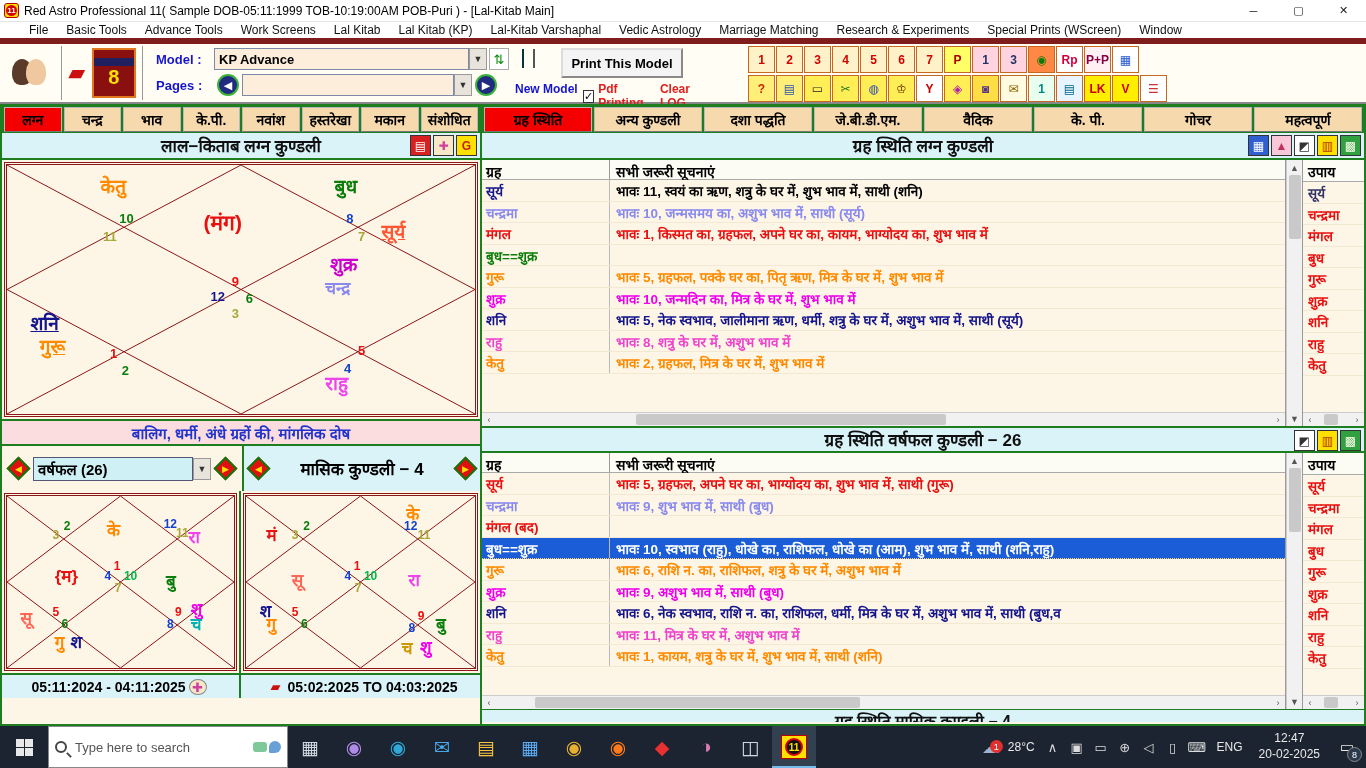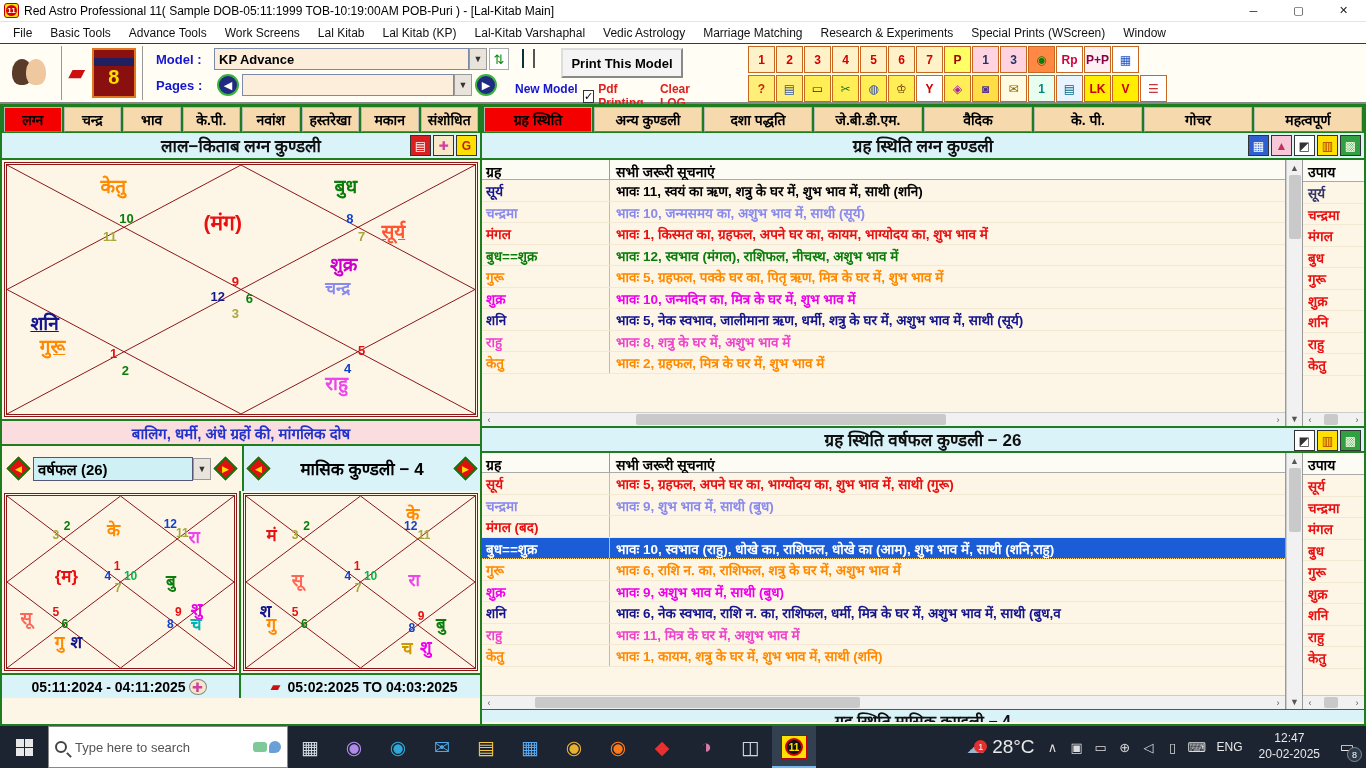--- a/index.html
+++ b/index.html
@@ -10,21 +10,21 @@
   
   #titlebar { height:22px; background:#ffffff; display:flex; align-items:center; padding-left:4px; border-bottom:1px solid #e4e4e4; }
   #title-icon { width:15px; height:15px; background:#ffe000; border:1px solid #b00; border-radius:3px; margin-right:5px;
     display:flex; align-items:center; justify-content:center; font-size:8px; font-weight:bold; color:#fff; }
   #title-icon i { font-style:normal; background:#d40000; border-radius:50%; width:11px; height:11px; display:flex; align-items:center; justify-content:center; }
   #title-text { font-size:12px; color:#000; }
   #win-controls { margin-left:auto; display:flex; }
   .win-btn { width:45px; height:21px; display:flex; align-items:center; justify-content:center; font-size:11px; color:#222; }
 
   
-  #menubar { height:22px; background:#fff; display:flex; align-items:center; padding-left:4px; border-bottom:1px solid #7f1d1d; }
+  #menubar { height:22px; background:#fff; display:flex; align-items:center; padding-left:20px; border-bottom:6px solid #7f1d1d; }
   .menu-item { font-size:12px; color:#111; padding:2px 9px; cursor:default; }
 
   
   #toolbar { height:60px; background:#fffdf4; border-bottom:2px solid #888; position:relative; display:flex; }
   .tb-sep { width:1px; background:#999; margin:2px 3px; }
   #faces-box { width:58px; height:56px; display:flex; align-items:center; justify-content:center; }
   .face { width:20px; height:26px; border-radius:50% 50% 40% 40%; }
   #book-box { width:74px; display:flex; align-items:center; justify-content:space-around; }
   .mini-art { font-size:22px; line-height:1; }
   #cal8 { width:44px; height:50px; border:2px solid #e07820; background:#8a1010; color:#ffe000; display:flex; flex-direction:column; align-items:center; justify-content:center; font-weight:bold; }
@@ -133,21 +133,21 @@
   #search-art .bird { width:12px; height:12px; background:#6aa0d8; border-radius:50% 50% 50% 10%; }
   #task-apps { display:flex; height:42px; }
   .tb-app { width:44px; height:42px; display:flex; align-items:center; justify-content:center; font-size:19px; position:relative; }
   .tb-app.active { background:#33404f; box-shadow:inset 0 -2px 0 #76b9ed; }
   .tb-app .app11 { width:26px; height:24px; background:#ffe000; border:1px solid #b00; display:flex; align-items:center; justify-content:center; }
   .tb-app .app11 i { font-style:normal; background:#111; color:#ffe000; border:2px solid #d40000; border-radius:50%; width:18px; height:18px; font-size:10px; font-weight:bold; display:flex; align-items:center; justify-content:center; }
   #tray { margin-left:auto; display:flex; align-items:center; height:42px; }
   #weather { display:flex; align-items:center; position:relative; padding:0 8px; }
   #weather .cloud { font-size:18px; color:#9fb4cc; }
   #weather .wbadge { position:absolute; left:16px; top:4px; background:#e03030; color:#fff; border-radius:50%; width:13px; height:13px; font-size:9px; display:flex; align-items:center; justify-content:center; }
-  #temp { font-size:19px; margin-right:6px; }
+  #temp { font-size:12px; margin-right:6px; }
   .tray-ic { width:24px; height:42px; display:flex; align-items:center; justify-content:center; font-size:13px; color:#dcdcdc; }
   #lang { font-size:12px; padding:0 8px; }
   #clock { text-align:center; font-size:12px; line-height:1.3; padding:0 8px; }
   #notif { width:38px; height:42px; display:flex; align-items:center; justify-content:center; position:relative; font-size:15px; }
   #notif .nbadge { position:absolute; right:4px; bottom:6px; background:#2b3a4a; border:1px solid #888; color:#fff; border-radius:50%; width:15px; height:15px; font-size:9px; display:flex; align-items:center; justify-content:center; }
 </style>
 </head>
 <body>
 
 <div id="app">
@@ -436,21 +436,20 @@
               <div class="trow">
                 <span class="graha" style="color: rgb(138, 138, 238);">चन्द्रमा</span>
                 <span class="info" style="color: rgb(138, 138, 238);">भावः 10, जन्मसमय का, अशुभ भाव में, साथी (सूर्य)</span>
               </div>
               <div class="trow">
                 <span class="graha" style="color: rgb(232, 16, 16);">मंगल</span>
                 <span class="info" style="color: rgb(232, 16, 16);">भावः 1, किस्मत का, ग्रहफल, अपने घर का, कायम, भाग्योदय का, शुभ भाव में</span>
               </div>
               <div class="trow">
                 <span class="graha" style="color: rgb(10, 125, 10);">बुध==शुक्र</span>
-                <span class="info" style="color: rgb(10, 125, 10);">भावः 12, स्वभाव (मंगल), राशिफल, नीचस्थ, अशुभ भाव में</span>
               </div>
               <div class="trow">
                 <span class="graha" style="color: rgb(255, 138, 0);">गुरू</span>
                 <span class="info" style="color: rgb(255, 138, 0);">भावः 5, ग्रहफल, पक्के घर का, पितृ ऋण, मित्र के घर में, शुभ भाव में</span>
               </div>
               <div class="trow">
                 <span class="graha" style="color: rgb(238, 0, 238);">शुक्र</span>
                 <span class="info" style="color: rgb(238, 0, 238);">भावः 10, जन्मदिन का, मित्र के घर में, शुभ भाव में</span>
               </div>
               <div class="trow">

